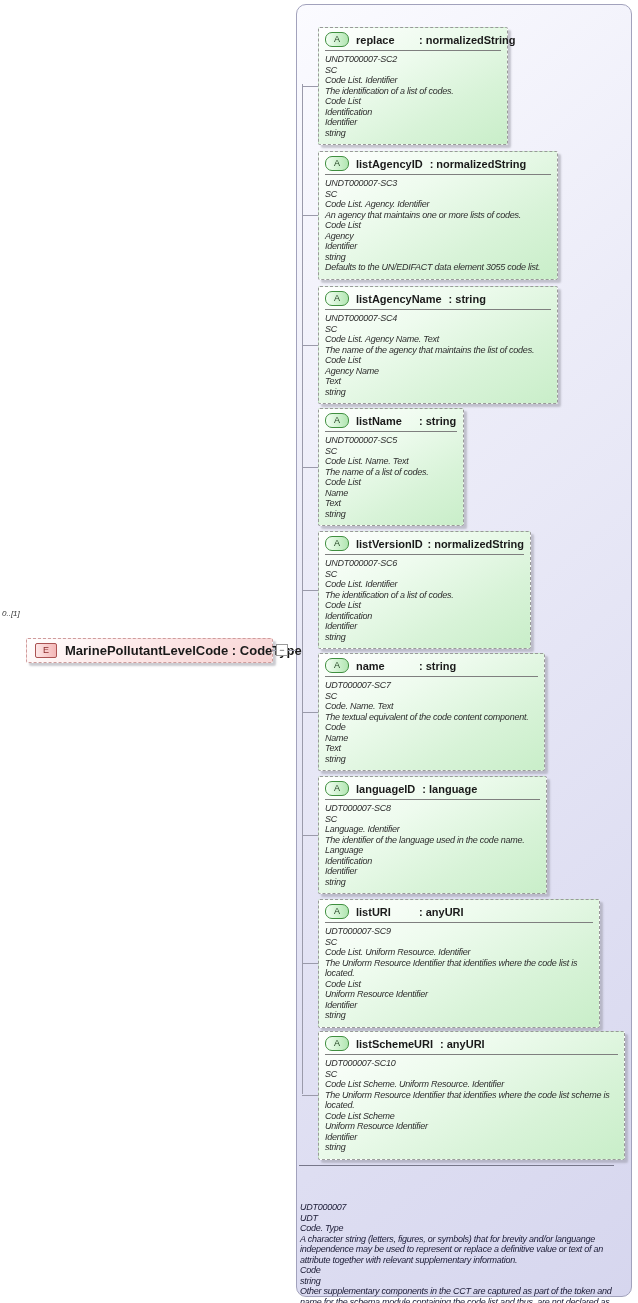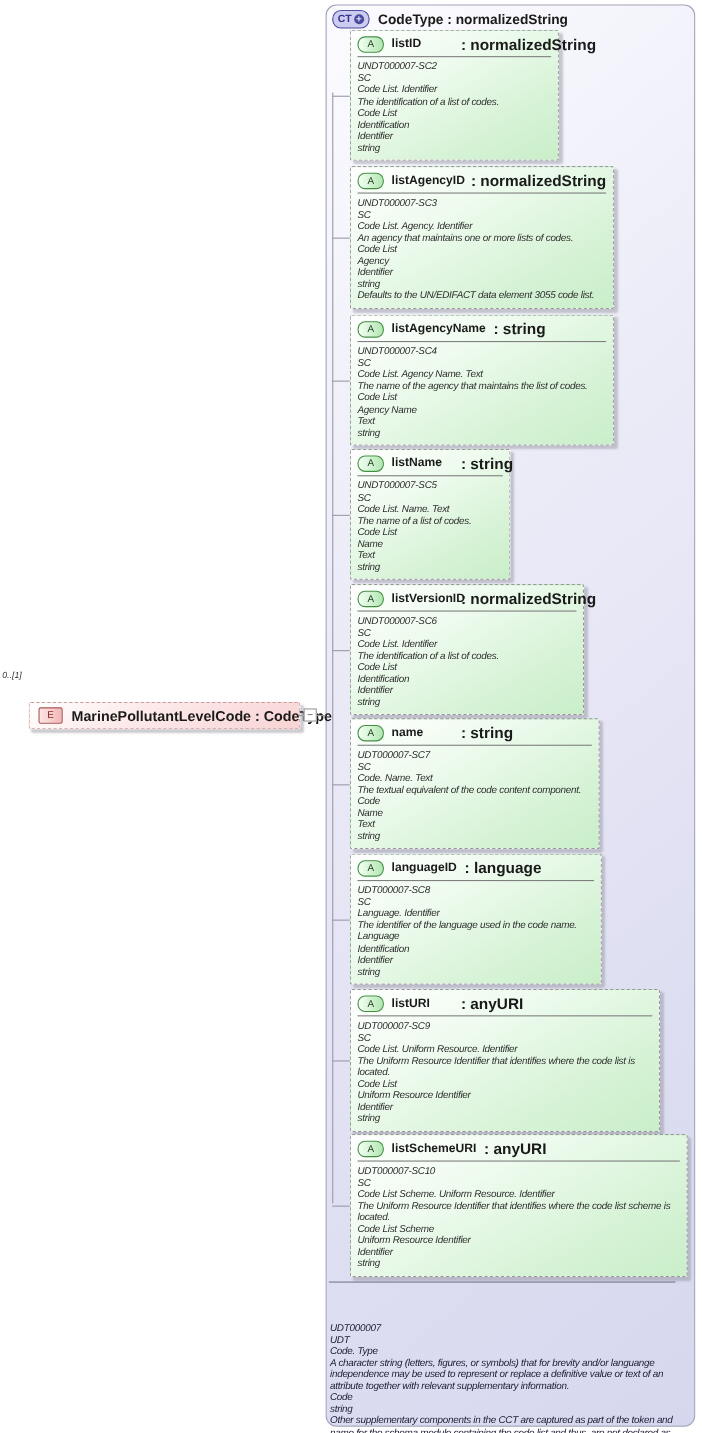--- a/index.html
+++ b/index.html
@@ -27,21 +27,21 @@
   .attr-box{position:absolute;left:318px;box-sizing:border-box;
             border:1px dashed #999999;border-radius:2px;
             background:linear-gradient(150deg,#ffffff 0%,#eefbee 35%,#d8f3d8 70%,#c9eec9 100%);
             box-shadow:3px 3px 2px rgba(140,140,150,0.45);padding-bottom:6px;}
   .attr-header{display:flex;align-items:center;gap:7px;padding:4px 6px 1px 6px;}
   .a-badge{display:inline-flex;align-items:center;justify-content:center;flex:0 0 auto;
            width:22px;height:13px;border:1px solid #3f8f3f;border-radius:7px;
            background:linear-gradient(90deg,#f4fff4,#b2e6b2);
            color:#1e3c1e;font-size:9px;line-height:13px;}
   .attr-name{display:inline-block;min-width:56px;font-size:11px;font-weight:bold;color:#1a1a1a;}
-  .attr-type{font-size:14px;font-weight:bold;color:#1a1a1a;white-space:nowrap;}
+  .attr-type{font-size:11px;font-weight:bold;color:#1a1a1a;white-space:nowrap;}
   .attr-sep{border-top:1px solid #7f7f7f;margin:2px 6px 3px 6px;}
   .attr-doc{padding:0 6px;font-size:9px;font-style:italic;letter-spacing:-0.25px;
             line-height:10.5px;color:#2e2e2e;}
   .doc-line{min-height:10.5px;}
 
   
   .attr-0{top:27px;width:190px;min-height:115px;}
   .attr-1{top:151px;width:240px;min-height:127px;}
   .attr-2{top:286px;width:240px;min-height:114px;}
   .attr-3{top:408px;width:146px;min-height:115px;}
@@ -72,35 +72,28 @@
   .collapse-box{position:absolute;left:276px;top:644px;width:12px;height:12px;box-sizing:border-box;
                 border:1px solid #999999;background:#ffffff;color:#444444;
                 font-size:9px;line-height:10px;text-align:center;cursor:pointer;}
 </style>
 </head>
 <body>
 
 <div class="canvas">
 
   <div class="ct-box"></div>
-  <div class="ct-header">
-    <span class="ct-badge">
-        <span>CT</span>
-        <span class="plus-circle">+</span>
-      </span>
-    <span class="ct-title">CodeType : normalizedString</span>
-  </div>
 
   <div class="trunk"></div>
 
   <div id="attrs">
       <div class="attr-box attr-0">
     <div class="attr-header">
       <span class="a-badge">A</span>
-      <span class="attr-name">listID</span>
+      <span class="attr-name">replace</span>
       <span class="attr-type">: normalizedString</span>
     </div>
     <div class="attr-sep"></div>
     <div class="attr-doc">
           <div class="doc-line">UNDT000007-SC2</div>
           <div class="doc-line">SC</div>
           <div class="doc-line">Code List. Identifier</div>
           <div class="doc-line">The identification of a list of codes.</div>
           <div class="doc-line">Code List</div>
           <div class="doc-line">Identification</div>

